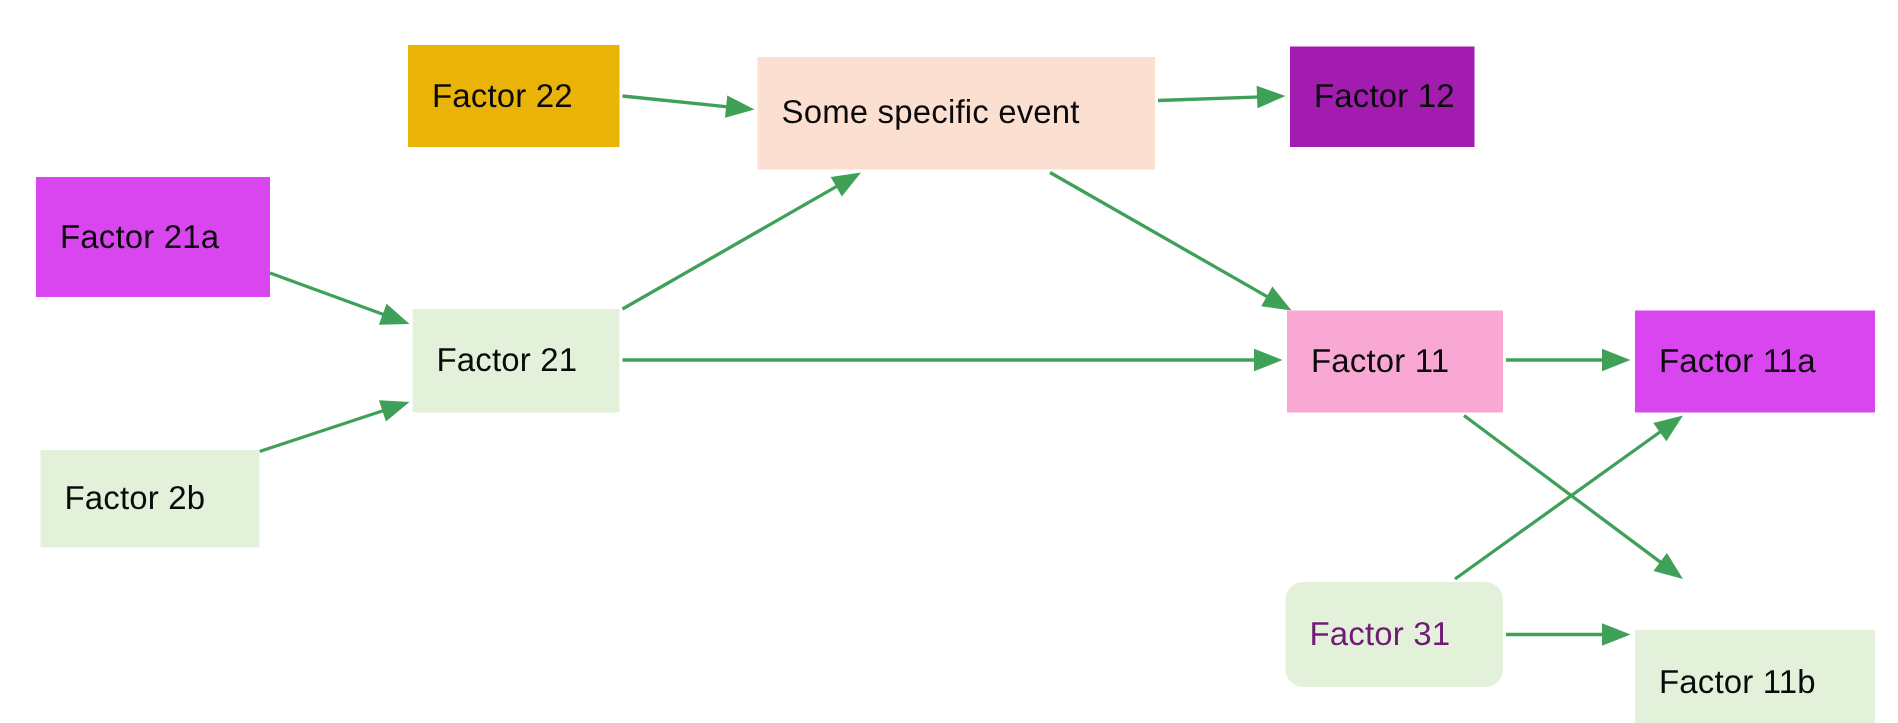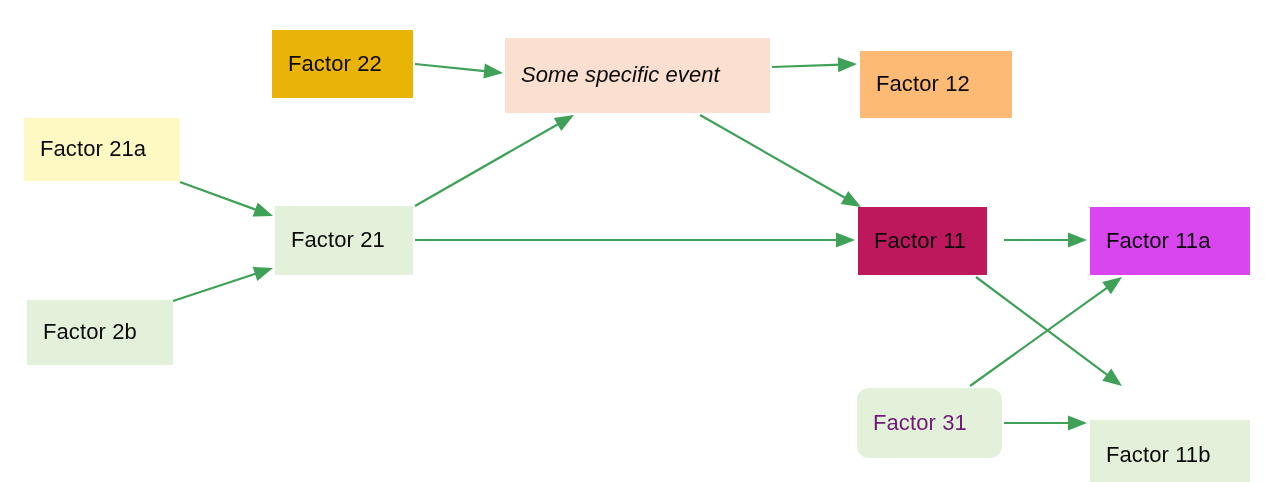--- a/index.html
+++ b/index.html
@@ -39,21 +39,20 @@
     color: #0a0a0a;
     letter-spacing: 0.1px;
     white-space: nowrap;
     border: 0;
   }
   .node-factor {
     background: #e3f1db;
   }
   .node-event {
     background: #fbdfd0;
-    font-style: italic;
   }
   .node-label {
     display: block;
   }
 </style>
 </head>
 <body>
 
 <div id="diagram-canvas">
 
@@ -105,33 +104,33 @@
     </svg>
 
   <div class="node node-factor" style="left: 272px; top: 30px; width: 141px; height: 68px; background: #eab308; color: rgb(10, 10, 10);">
     <span class="node-label">Factor 22</span>
   </div>
 
   <div class="node node-event" style="left: 505px; top: 38px; width: 265px; height: 75px; background: rgb(251, 223, 208); color: rgb(10, 10, 10);">
     <span class="node-label">Some specific event</span>
   </div>
 
-  <div class="node node-factor" style="left: 860px; top: 31px; width: 152px; height: 67px; background: #fdba74; color: rgb(10, 10, 10); margin-top: 20px;">
+  <div class="node node-factor" style="left: 860px; top: 31px; width: 123px; height: 67px; background: #a21caf; color: rgb(10, 10, 10);">
     <span class="node-label">Factor 12</span>
   </div>
 
-  <div class="node node-factor" style="left: 24px; top: 118px; width: 156px; height: 63px; background: #fef9c3; color: rgb(10, 10, 10);">
+  <div class="node node-factor" style="left: 24px; top: 118px; width: 156px; height: 80px; background: #d946ef; color: rgb(10, 10, 10);">
     <span class="node-label">Factor 21a</span>
   </div>
 
   <div class="node node-factor" style="left: 275px; top: 206px; width: 138px; height: 69px; background: rgb(227, 241, 219); color: rgb(10, 10, 10);">
     <span class="node-label">Factor 21</span>
   </div>
 
-  <div class="node node-factor" style="left: 858px; top: 207px; width: 129px; height: 68px; background: #be185d; color: rgb(10, 10, 10);">
+  <div class="node node-factor" style="left: 858px; top: 207px; width: 144px; height: 68px; background: #f9a8d4; color: rgb(10, 10, 10);">
     <span class="node-label">Factor 11</span>
   </div>
 
   <div class="node node-factor" style="left: 1090px; top: 207px; width: 160px; height: 68px; background: #d946ef; color: rgb(10, 10, 10);">
     <span class="node-label">Factor 11a</span>
   </div>
 
   <div class="node node-factor" style="left: 27px; top: 300px; width: 146px; height: 65px; background: rgb(227, 241, 219); color: rgb(10, 10, 10);">
     <span class="node-label">Factor 2b</span>
   </div>

